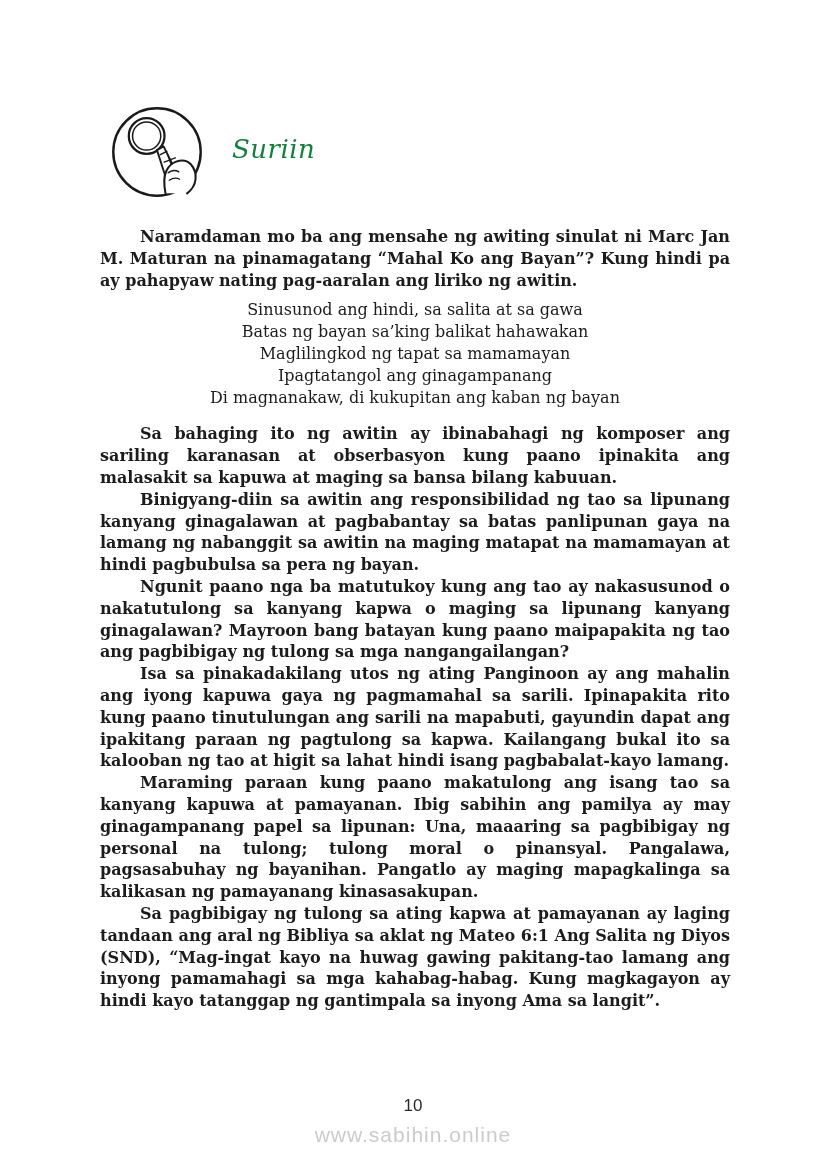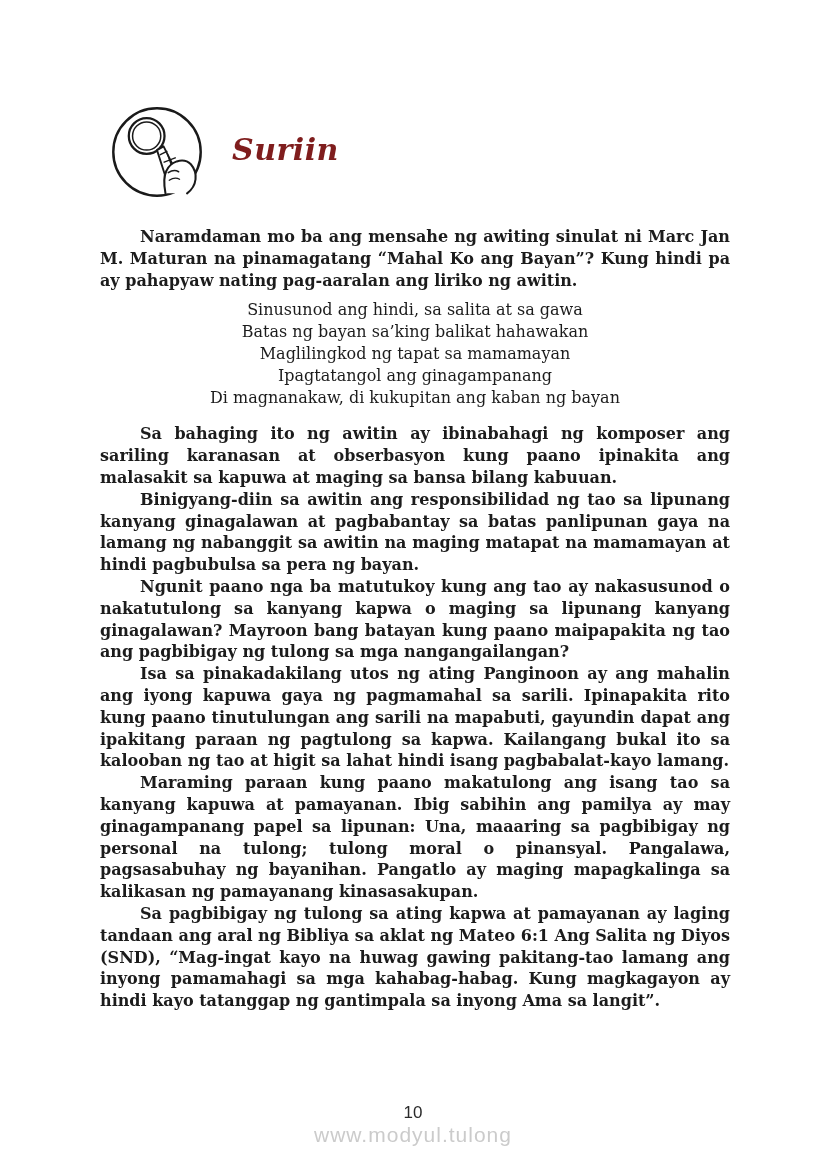--- a/index.html
+++ b/index.html
@@ -21,25 +21,25 @@
     gap: 28px;
   }
   .icon-circle {
     width: 94px;
     height: 94px;
     flex: 0 0 auto;
   }
   .icon-circle svg { display: block; width: 100%; height: 100%; }
   .section-title {
     font-family: "DejaVu Serif", serif;
-    font-size: 30px;
-    font-weight: bold;
+    font-size: 26px;
+    font-weight: normal;
     font-style: italic;
     letter-spacing: 0.5px;
-    color: #7f1d1d;
+    color: #15803d;
     padding-bottom: 6px;
   }
   .body-text {
     margin: 27px 96px 0 100px;
     width: 630px;
     font-size: 16px;
     line-height: 21.8px;
     text-align: justify;
   }
   .para { text-indent: 40px; margin: 0; font-weight: bold; }
@@ -55,20 +55,21 @@
     position: absolute;
     left: 0;
     right: 0;
     bottom: 22px;
     text-align: center;
     font-family: "Liberation Sans", sans-serif;
   }
   .page-number {
     font-size: 17px;
     color: #2a2a2a;
+    margin-bottom: 7px;
   }
   .watermark {
     font-size: 21px;
     color: #cbcbcb;
     letter-spacing: 1px;
   }
 </style>
 </head>
 <body>
 
@@ -111,16 +112,16 @@
     <p class="para">Sa bahaging ito ng awitin ay ibinabahagi ng komposer ang sariling karanasan at obserbasyon kung paano ipinakita ang malasakit sa kapuwa at maging sa bansa bilang kabuuan.</p>
     <p class="para">Binigyang-diin sa awitin ang responsibilidad ng tao sa lipunang kanyang ginagalawan at pagbabantay sa batas panlipunan gaya na lamang ng nabanggit sa awitin na maging matapat na mamamayan at hindi pagbubulsa sa pera ng bayan.</p>
     <p class="para">Ngunit paano nga ba matutukoy kung ang tao ay nakasusunod o nakatutulong sa kanyang kapwa o maging sa lipunang kanyang ginagalawan? Mayroon bang batayan kung paano maipapakita ng tao ang pagbibigay ng tulong sa mga nangangailangan?</p>
     <p class="para">Isa sa pinakadakilang utos ng ating Panginoon ay ang mahalin ang iyong kapuwa gaya ng pagmamahal sa sarili. Ipinapakita rito kung paano tinutulungan ang sarili na mapabuti, gayundin dapat ang ipakitang paraan ng pagtulong sa kapwa. Kailangang bukal ito sa kalooban ng tao at higit sa lahat hindi isang pagbabalat-kayo lamang.</p>
     <p class="para">Maraming paraan kung paano makatulong ang isang tao sa kanyang kapuwa at pamayanan. Ibig sabihin ang pamilya ay may ginagampanang papel sa lipunan: Una, maaaring sa pagbibigay ng personal na tulong; tulong moral o pinansyal. Pangalawa, pagsasabuhay ng bayanihan. Pangatlo ay maging mapagkalinga sa kalikasan ng pamayanang kinasasakupan.</p>
     <p class="para">Sa pagbibigay ng tulong sa ating kapwa at pamayanan ay laging tandaan ang aral ng Bibliya sa aklat ng Mateo 6:1 Ang Salita ng Diyos (SND), “Mag-ingat kayo na huwag gawing pakitang-tao lamang ang inyong pamamahagi sa mga kahabag-habag. Kung magkagayon ay hindi kayo tatanggap ng gantimpala sa inyong Ama sa langit”.</p>
   </div>
 
   <div class="footer">
     <div class="page-number">10</div>
-    <div class="watermark">www.modyul.tulong</div>
+    <div class="watermark">www.sabihin.online</div>
   </div>
 
 </div>
 
 </body></html>

